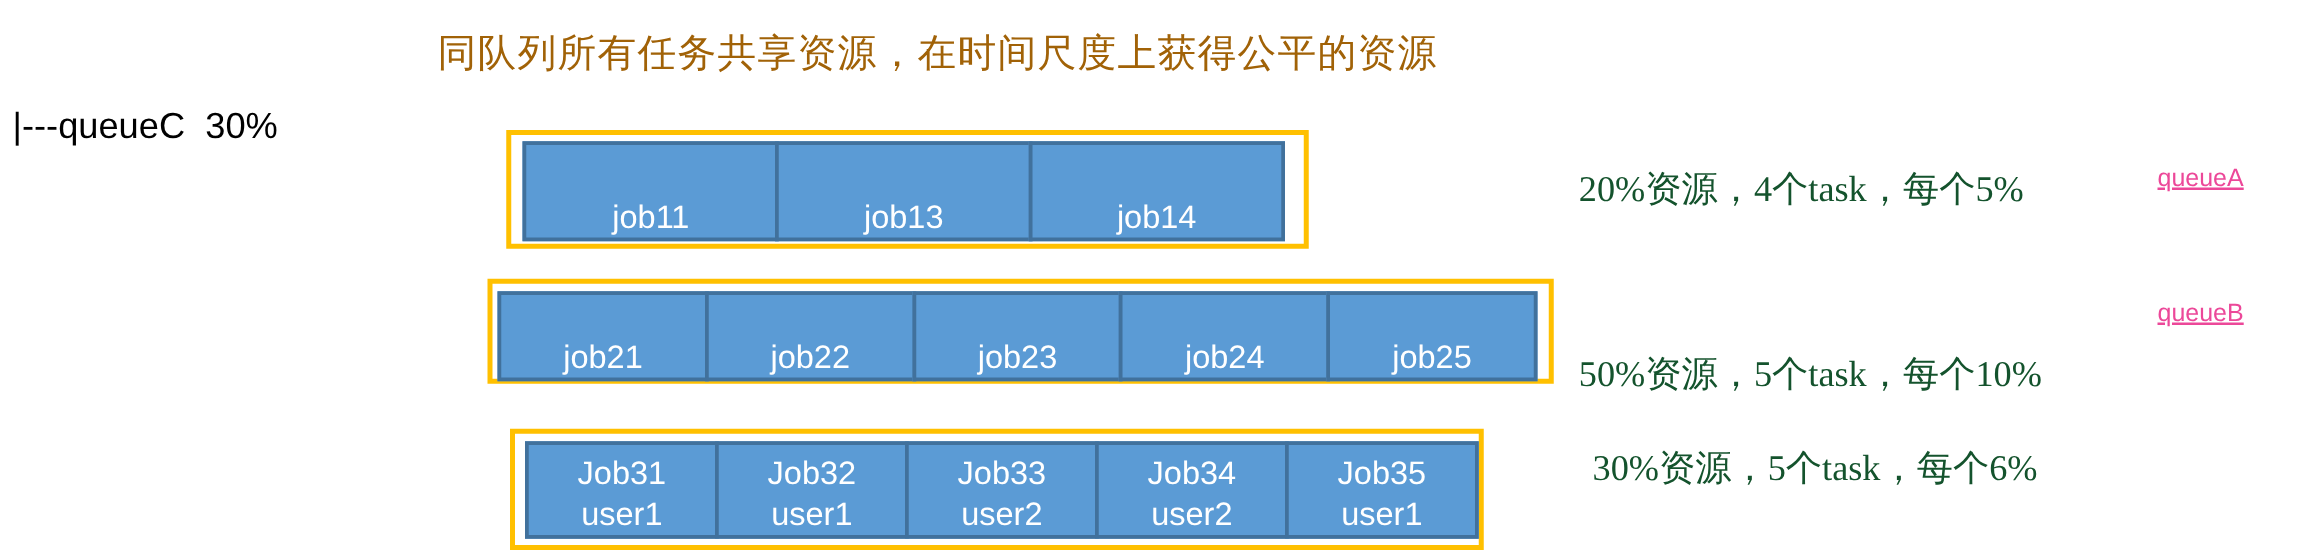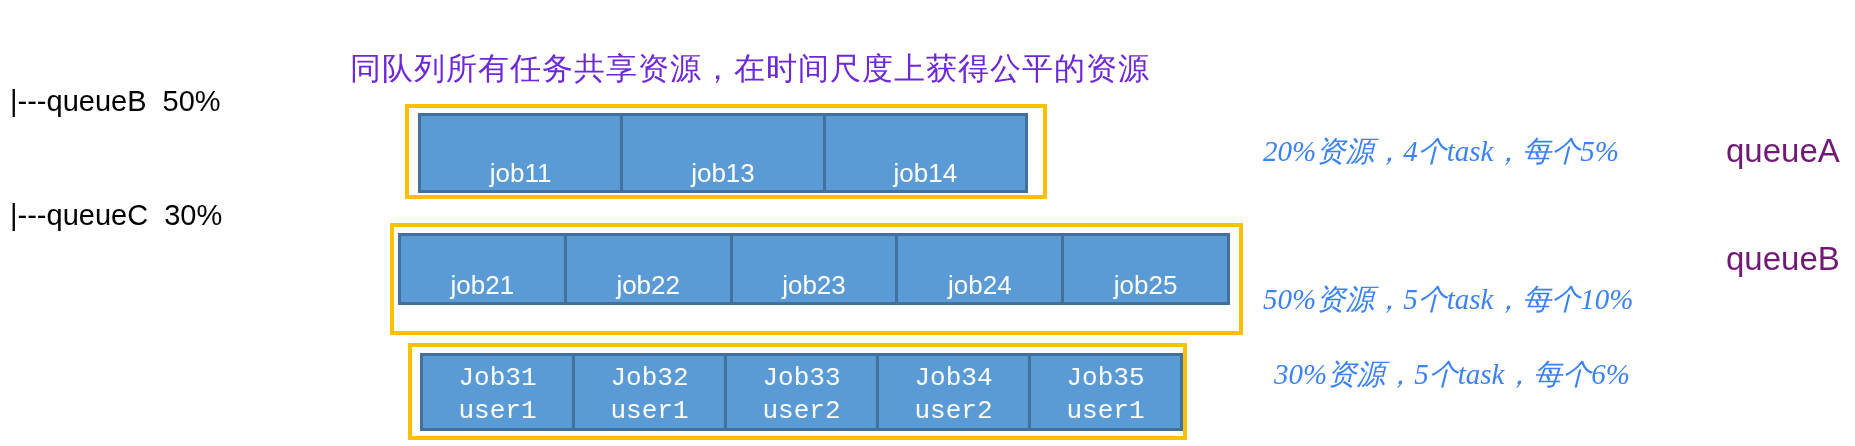--- a/index.html
+++ b/index.html
@@ -12,21 +12,21 @@
   }
   
   #tree{
     position:absolute;left:10px;top:6px;
     font-size:29px;line-height:38px;color:#000;
     white-space:pre;
   }
   
   #title{
     position:absolute;left:350px;top:22px;
-    font-size:31px;color:#6d28d9;letter-spacing:1px;margin-top:26px;
+    font-size:31px;color:#a16207;letter-spacing:1px;
   }
   
   .frame{
     position:absolute;
     border:4px solid #FFC000;
     box-sizing:border-box;
     background:#ffffff;
   }
   
   .bar{
@@ -43,38 +43,37 @@
     align-items:center;justify-content:flex-end;
     color:#ffffff;
     font-size:26px;line-height:33px;
     text-align:center;
   }
   .job + .job{margin-left:-3px;}
   
   .annotation{
     position:absolute;left:1263px;
     font-family:"Liberation Serif", serif;
-    font-size:29px;color:#3b82f6;
+    font-size:29px;color:#14532d;
     white-space:nowrap;
-    font-style:italic;
   }
   
   .queue-label{
     position:absolute;left:1726px;
-    font-size:33px;color:#701a75;
+    font-size:20px;color:#ec4899;
     white-space:nowrap;
+    text-decoration:underline;
   }
 </style>
 </head>
 <body>
 
 <div id="stage">
 
   <div id="tree">
-    <div>|---queueB  50%</div>
     <div>|---queueC  30%</div>
     
     
   </div>
 
   <div id="title">同队列所有任务共享资源，在时间尺度上获得公平的资源</div>
 
   <div class="frame" style="left:405px;top:104px;width:642px;height:95px;">
     <div class="bar" style="left:9px;top:5px;width:610px;height:80px;">
       <div class="job">
@@ -84,21 +83,21 @@
           <span>job13</span>
         </div>
       <div class="job">
           <span>job14</span>
         </div>
     </div>
   </div>
   <div class="annotation" style="top:132px;">20%资源，4个task，每个5%</div>
   <div class="queue-label" style="top:132px;">queueA</div>
 
-  <div class="frame" style="left:390px;top:223px;width:853px;height:112px;text-decoration:underline;">
+  <div class="frame" style="left:390px;top:223px;width:853px;height:84px;text-decoration:underline;">
     <div class="bar" style="left:4px;top:6px;width:832px;height:72px;">
       <div class="job">
           <span>job21</span>
         </div>
       <div class="job">
           <span>job22</span>
         </div>
       <div class="job">
           <span>job23</span>
         </div>
@@ -106,21 +105,21 @@
           <span>job24</span>
         </div>
       <div class="job">
           <span>job25</span>
         </div>
     </div>
   </div>
   <div class="annotation" style="top:240px;margin-top:40px;">50%资源，5个task，每个10%</div>
   <div class="queue-label" style="top:240px;">queueB</div>
 
-  <div class="frame" style="left:408px;top:343px;width:779px;height:97px;font-family:Liberation Mono, monospace;">
+  <div class="frame" style="left:408px;top:343px;width:779px;height:97px;">
     <div class="bar" style="left:8px;top:6px;width:763px;height:78px;">
       <div class="job">
         <span>Job31</span>
         <span>user1</span>
       </div>
       <div class="job">
         <span>Job32</span>
         <span>user1</span>
       </div>
       <div class="job">

